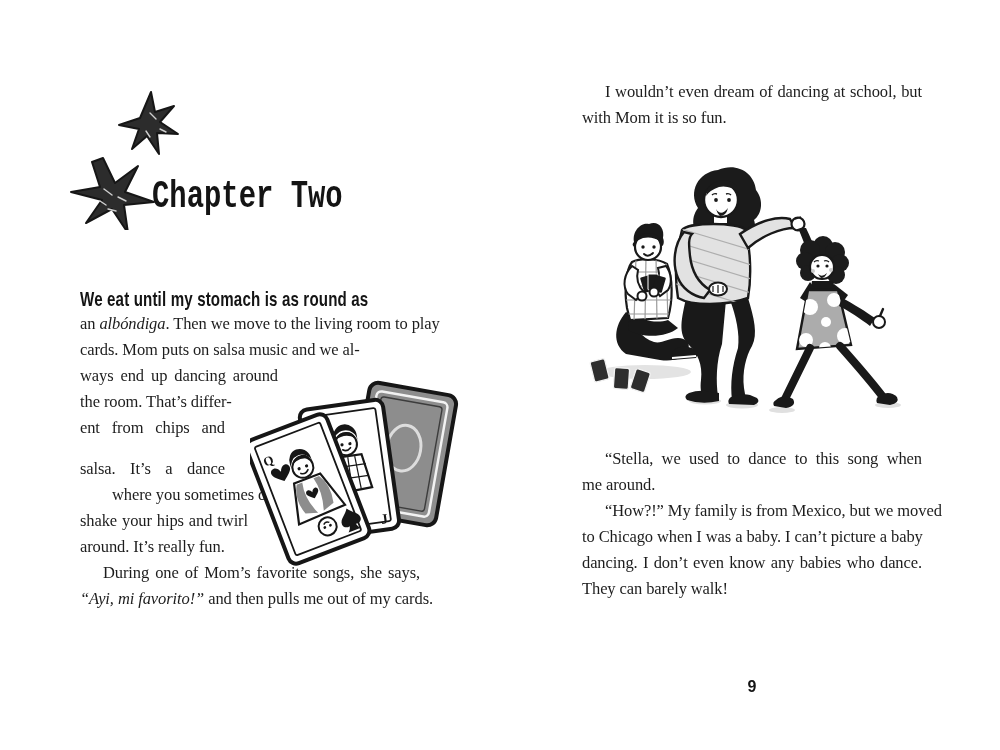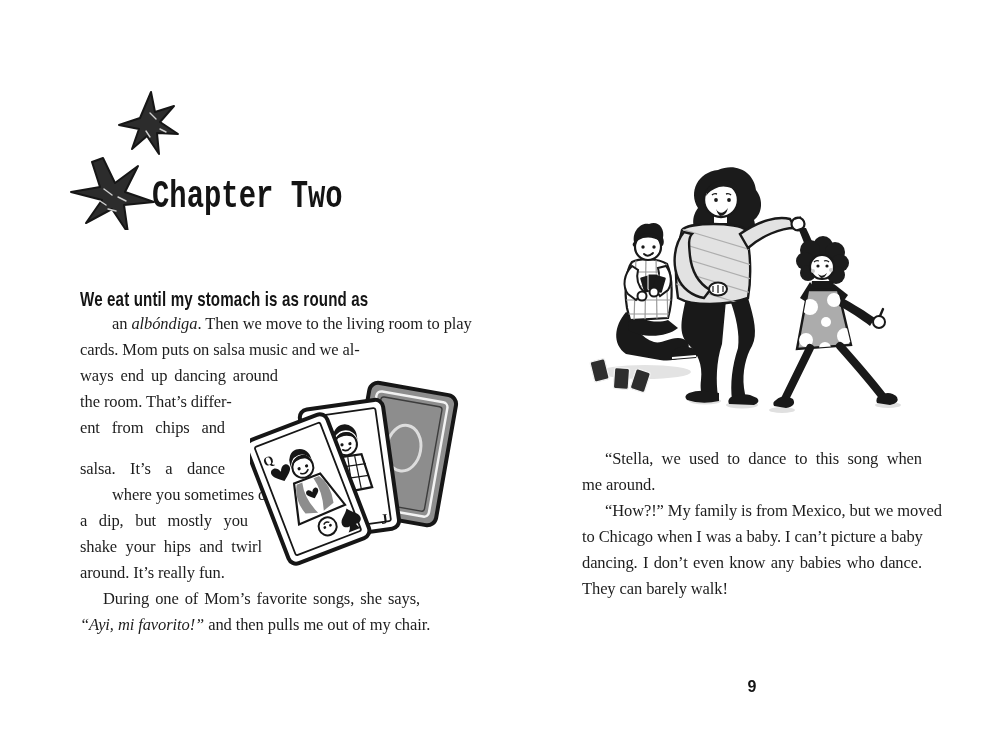--- a/index.html
+++ b/index.html
@@ -19,21 +19,21 @@
 
   
   .textblock{display:block;}
   .ln{height:26px;line-height:26px;font-size:16.5px;letter-spacing:-0.1px;
       text-align:justify;text-align-last:justify;white-space:nowrap;width:340px;}
   .ln .it{font-style:italic;}
   .ln.indent{text-indent:23px;}
   .ln.last{text-align-last:left;}
 
   .left-col{left:80px;top:311px;}
-  .left-col .para-1 .ln:nth-child(1){width:340px;margin-left:32px;}
+  .left-col .para-1 .ln:nth-child(1){width:340px;}
   .left-col .para-1 .ln:nth-child(2){width:257px;}
   .left-col .para-1 .ln:nth-child(3){width:198px;}
   .left-col .para-1 .ln:nth-child(4){width:151px;}
   .left-col .para-1 .ln:nth-child(5){width:145px;}
   .left-col .para-1 .ln:nth-child(6){width:145px;margin-top:15px;}
   .left-col .para-1 .ln:nth-child(7){width:157px;margin-left:32px;}
   .left-col .para-1 .ln:nth-child(8){width:168px;}
   .left-col .para-1 .ln:nth-child(9){width:182px;}
   .left-col .para-1 .ln:nth-child(10){width:200px;}
   .left-col .para-1 .ln{width:342px;}
@@ -77,27 +77,26 @@
 
   <div class="abs left-col">
     <div class="textblock para-1">
         <div class="ln"><span>an </span><span class="it">albóndiga</span><span>. Then we move to the living room to play</span></div>
         <div class="ln"><span>cards. Mom puts on salsa music and we al-</span></div>
         <div class="ln"><span>ways end up dancing around</span></div>
         <div class="ln"><span>the room. That’s differ-</span></div>
         <div class="ln"><span>ent from chips and</span></div>
         <div class="ln"><span>salsa. It’s a dance</span></div>
         <div class="ln"><span>where you sometimes do</span></div>
-        <div class="ln"><span>a dip, but mostly you</span></div>
         <div class="ln"><span>shake your hips and twirl</span></div>
         <div class="ln last"><span>around. It’s really fun.</span></div>
       </div>
     <div class="textblock para-2">
         <div class="ln indent"><span>During one of Mom’s favorite songs, she says,</span></div>
-        <div class="ln last"><span class="it">“Ayi, mi favorito!”</span><span> and then pulls me out of my chair.</span></div>
+        <div class="ln last"><span class="it">“Ayi, mi favorito!”</span><span> and then pulls me out of my cards.</span></div>
       </div>
   </div>
 
   <div class="abs illo" style="left:250px;top:378px;width:212px;height:198px;">
     <svg width="212" height="198" viewBox="0 0 212 198">
       <defs>
         <path id="heart" d="M0,4 C-1,1 -3,-1 -5.5,-1 C-8,-1 -9,1 -9,3 C-9,6 -5,9 0,13 C5,9 9,6 9,3 C9,1 8,-1 5.5,-1 C3,-1 1,1 0,4 Z"></path>
         <path id="spade" d="M0,-9 C3,-4 9,-2 9,3 C9,6 6,8 3,7 C3.5,9.5 5,11 6,12 L-6,12 C-5,11 -3.5,9.5 -3,7 C-6,8 -9,6 -9,3 C-9,-2 -3,-4 0,-9 Z"></path>
       </defs>
 
@@ -147,20 +146,26 @@
         <use href="#heart" transform="translate(60,112) scale(0.7)" fill="#161616"></use>
         <circle cx="62" cy="152" r="9" fill="#ffffff" stroke="#161616" stroke-width="2"></circle>
         <circle cx="59" cy="152" r="1.4" fill="#161616"></circle>
           <circle cx="65" cy="152" r="1.4" fill="#161616"></circle>
         <path d="M59,149 Q62,146 65,149" fill="none" stroke="#161616" stroke-width="1.4"></path>
         <use href="#spade" transform="translate(86,152) scale(1.1)" fill="#161616"></use>
       </g>
     </svg>
   </div>
 
+  <div class="abs right-col-1">
+    <div class="textblock">
+        <div class="ln indent"><span>I wouldn’t even dream of dancing at school, but</span></div>
+        <div class="ln last"><span>with Mom it is so fun.</span></div>
+      </div>
+  </div>
 
   <div class="abs illo" style="left:570px;top:148px;width:360px;height:292px;">
     <svg width="360" height="292" viewBox="0 0 360 292">
       <defs>
         <clipPath id="boyTorso">
             <path d="M62,114 C56,122 54,142 57,160 L60,172 L98,170 C103,152 103,130 97,116 C88,110 70,110 62,114 Z"></path>
           </clipPath>
         <clipPath id="momTorso">
             <path d="M112,82 C118,74 168,74 176,82 C180,100 182,128 178,150 C156,158 122,158 108,150 C104,126 106,104 112,82 Z"></path>
           </clipPath>

